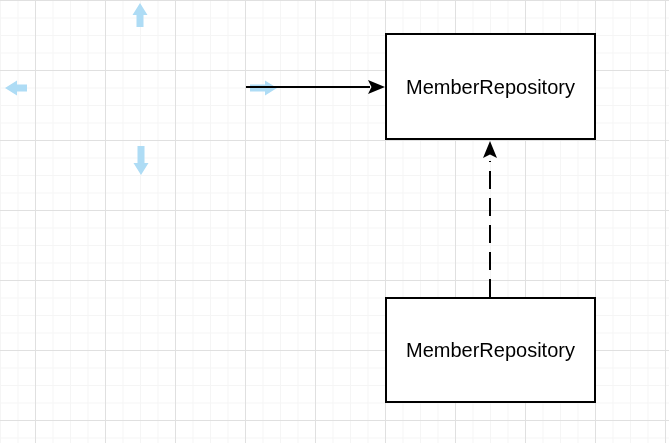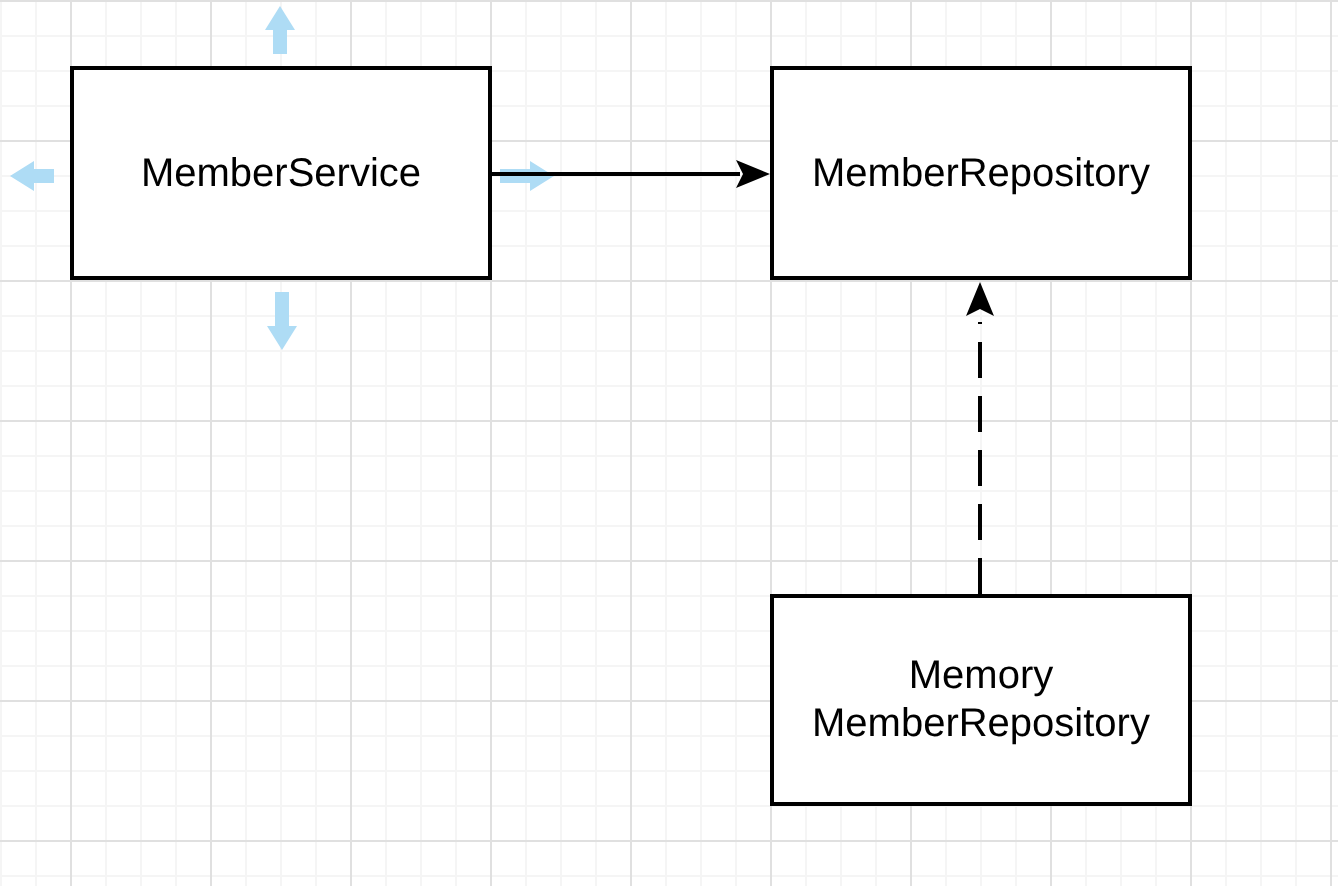--- a/index.html
+++ b/index.html
@@ -49,30 +49,26 @@
     height: 443px;
     pointer-events: none;
   }
   .overlay g { pointer-events: all; }
 </style>
 </head>
 <body>
 
 <div class="canvas">
 
-  <div class="node" id="node-member-service">
-    <div>MemberService</div>
-  </div>
 
   <div class="node" id="node-interface-repo">
     <div>MemberRepository</div>
   </div>
 
   <div class="node" id="node-memory-repo">
-    <div>Memory</div>
     <div>MemberRepository</div>
   </div>
 
   <svg class="overlay" width="669" height="443" viewBox="0 0 669 443">
 
     <g>
       <path d="M140,3 L147.5,15 L143.5,15 L143.5,27 L136.5,27 L136.5,15 L132.5,15 Z" fill="#aedcf5"></path>
     </g>
     <g>
       <path d="M141,175 L133.5,163 L137.5,163 L137.5,146 L144.5,146 L144.5,163 L148.5,163 Z" fill="#aedcf5"></path>

